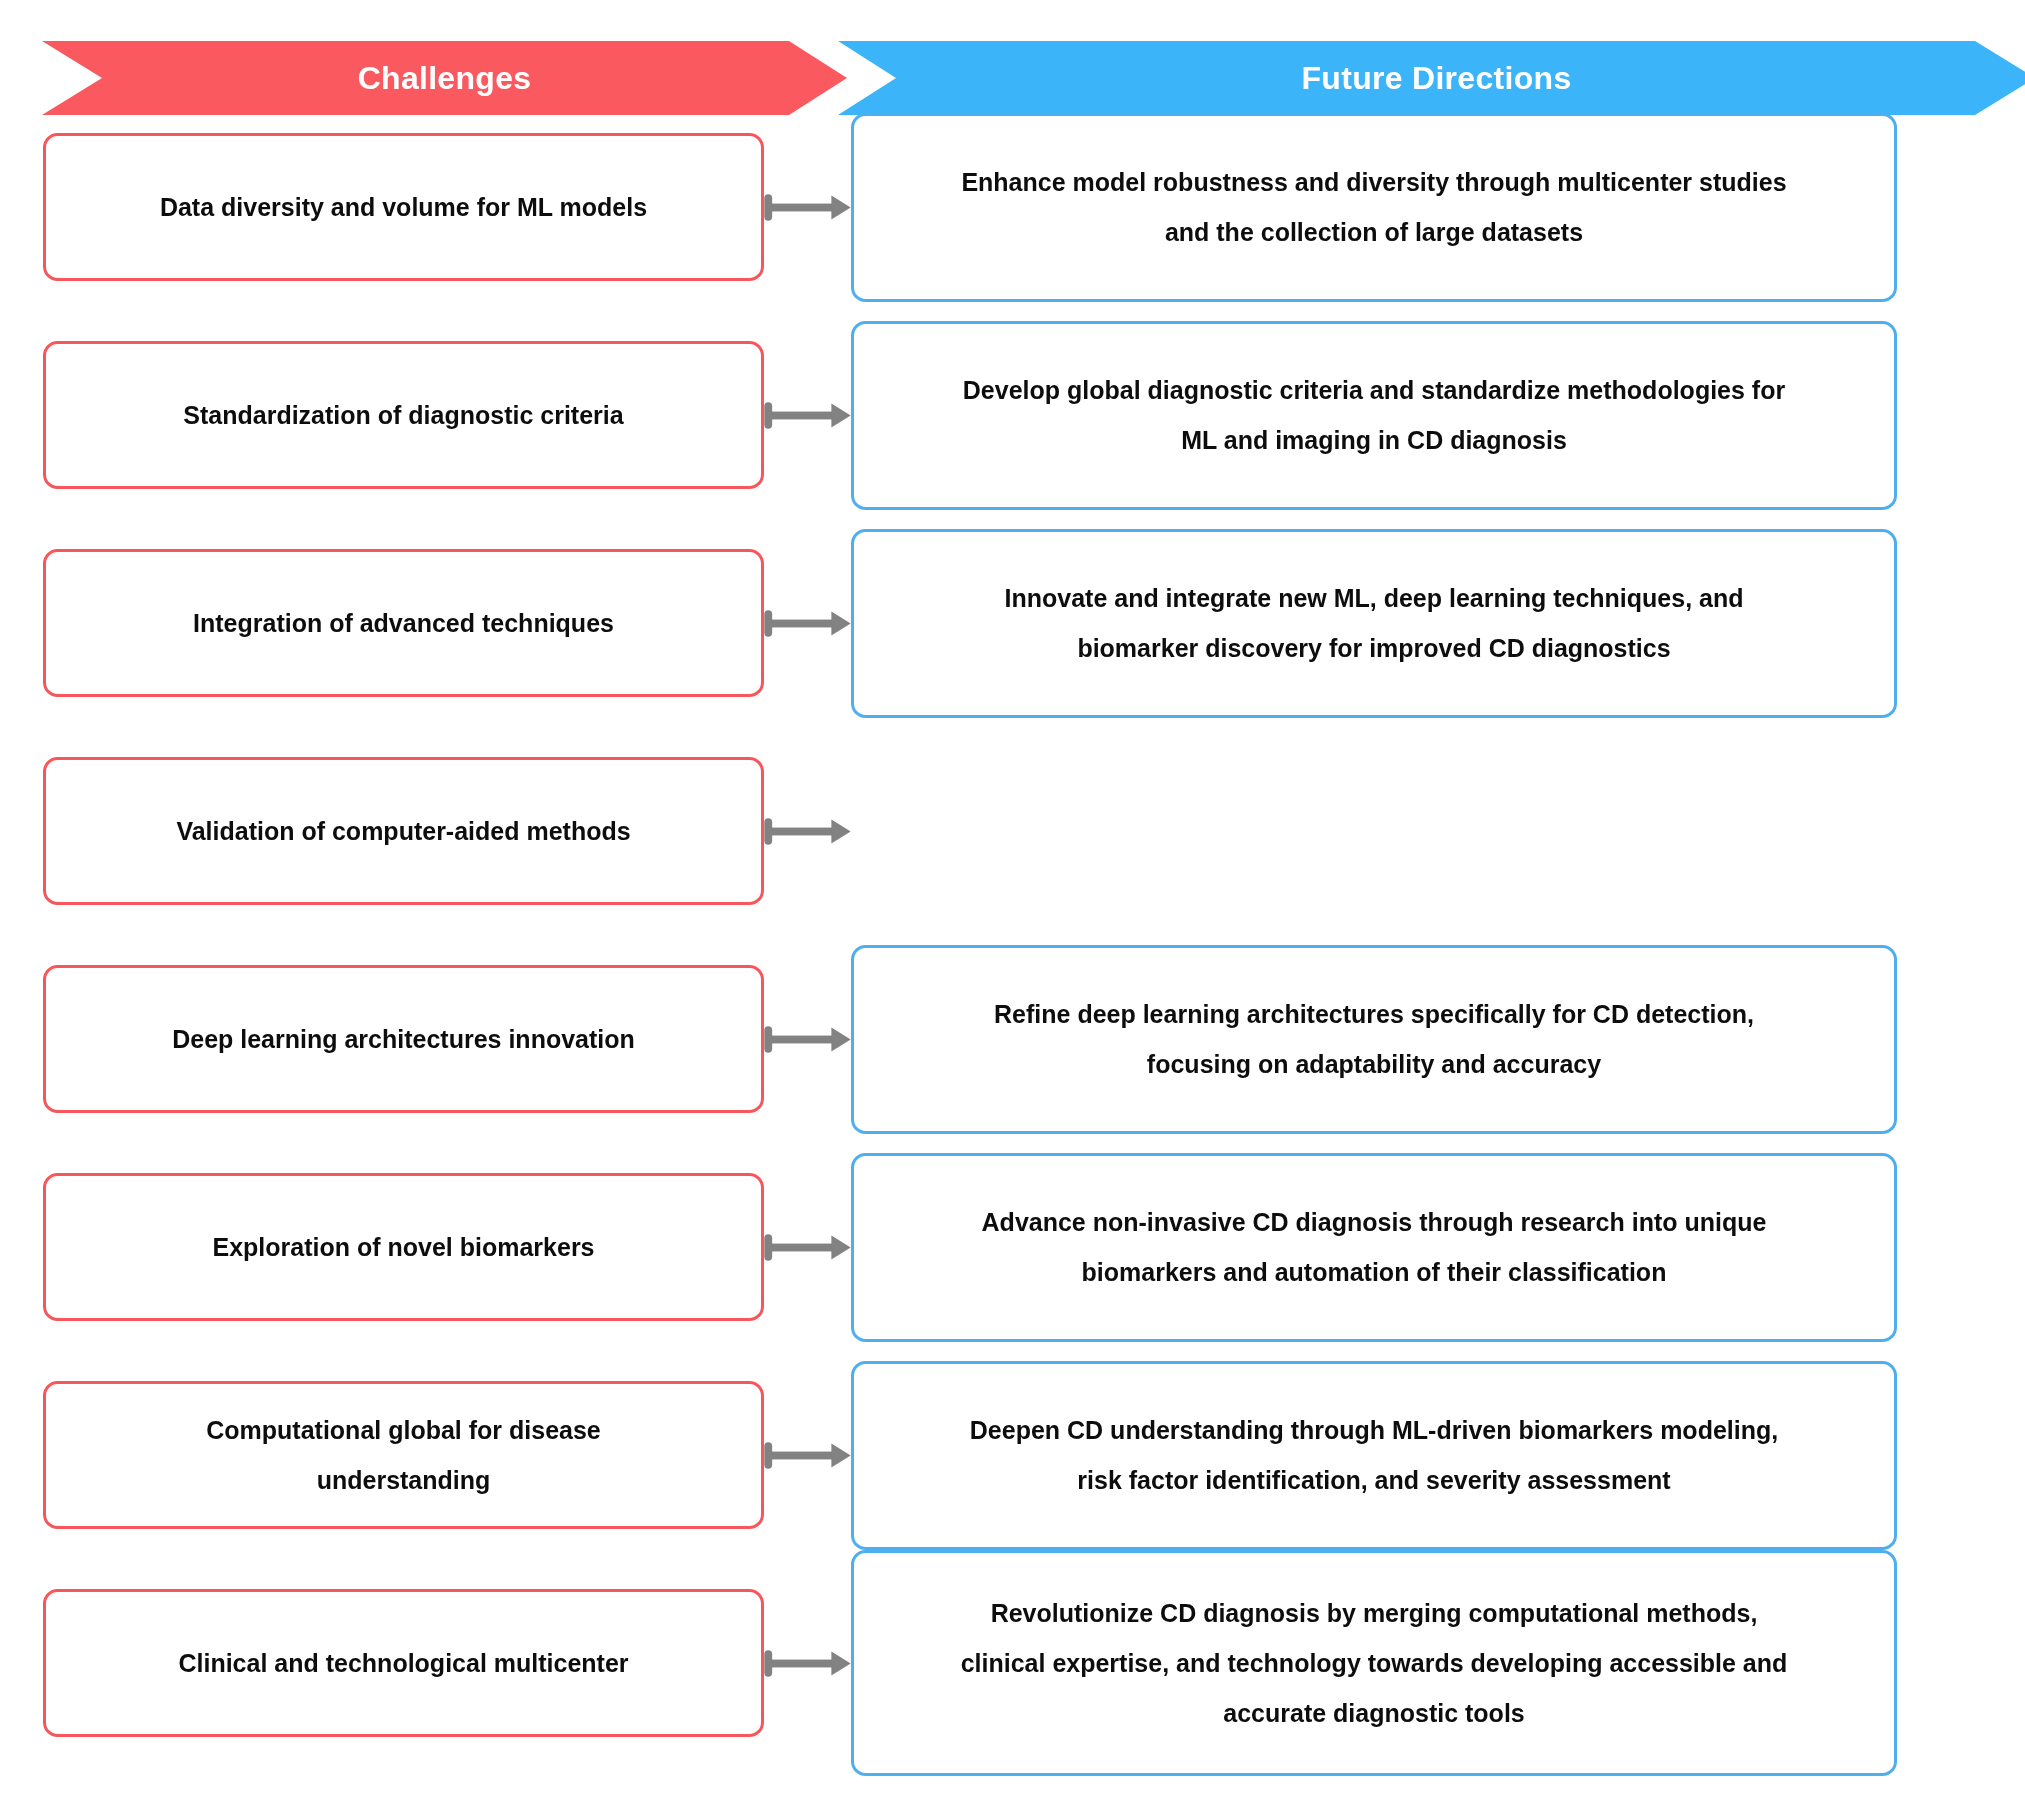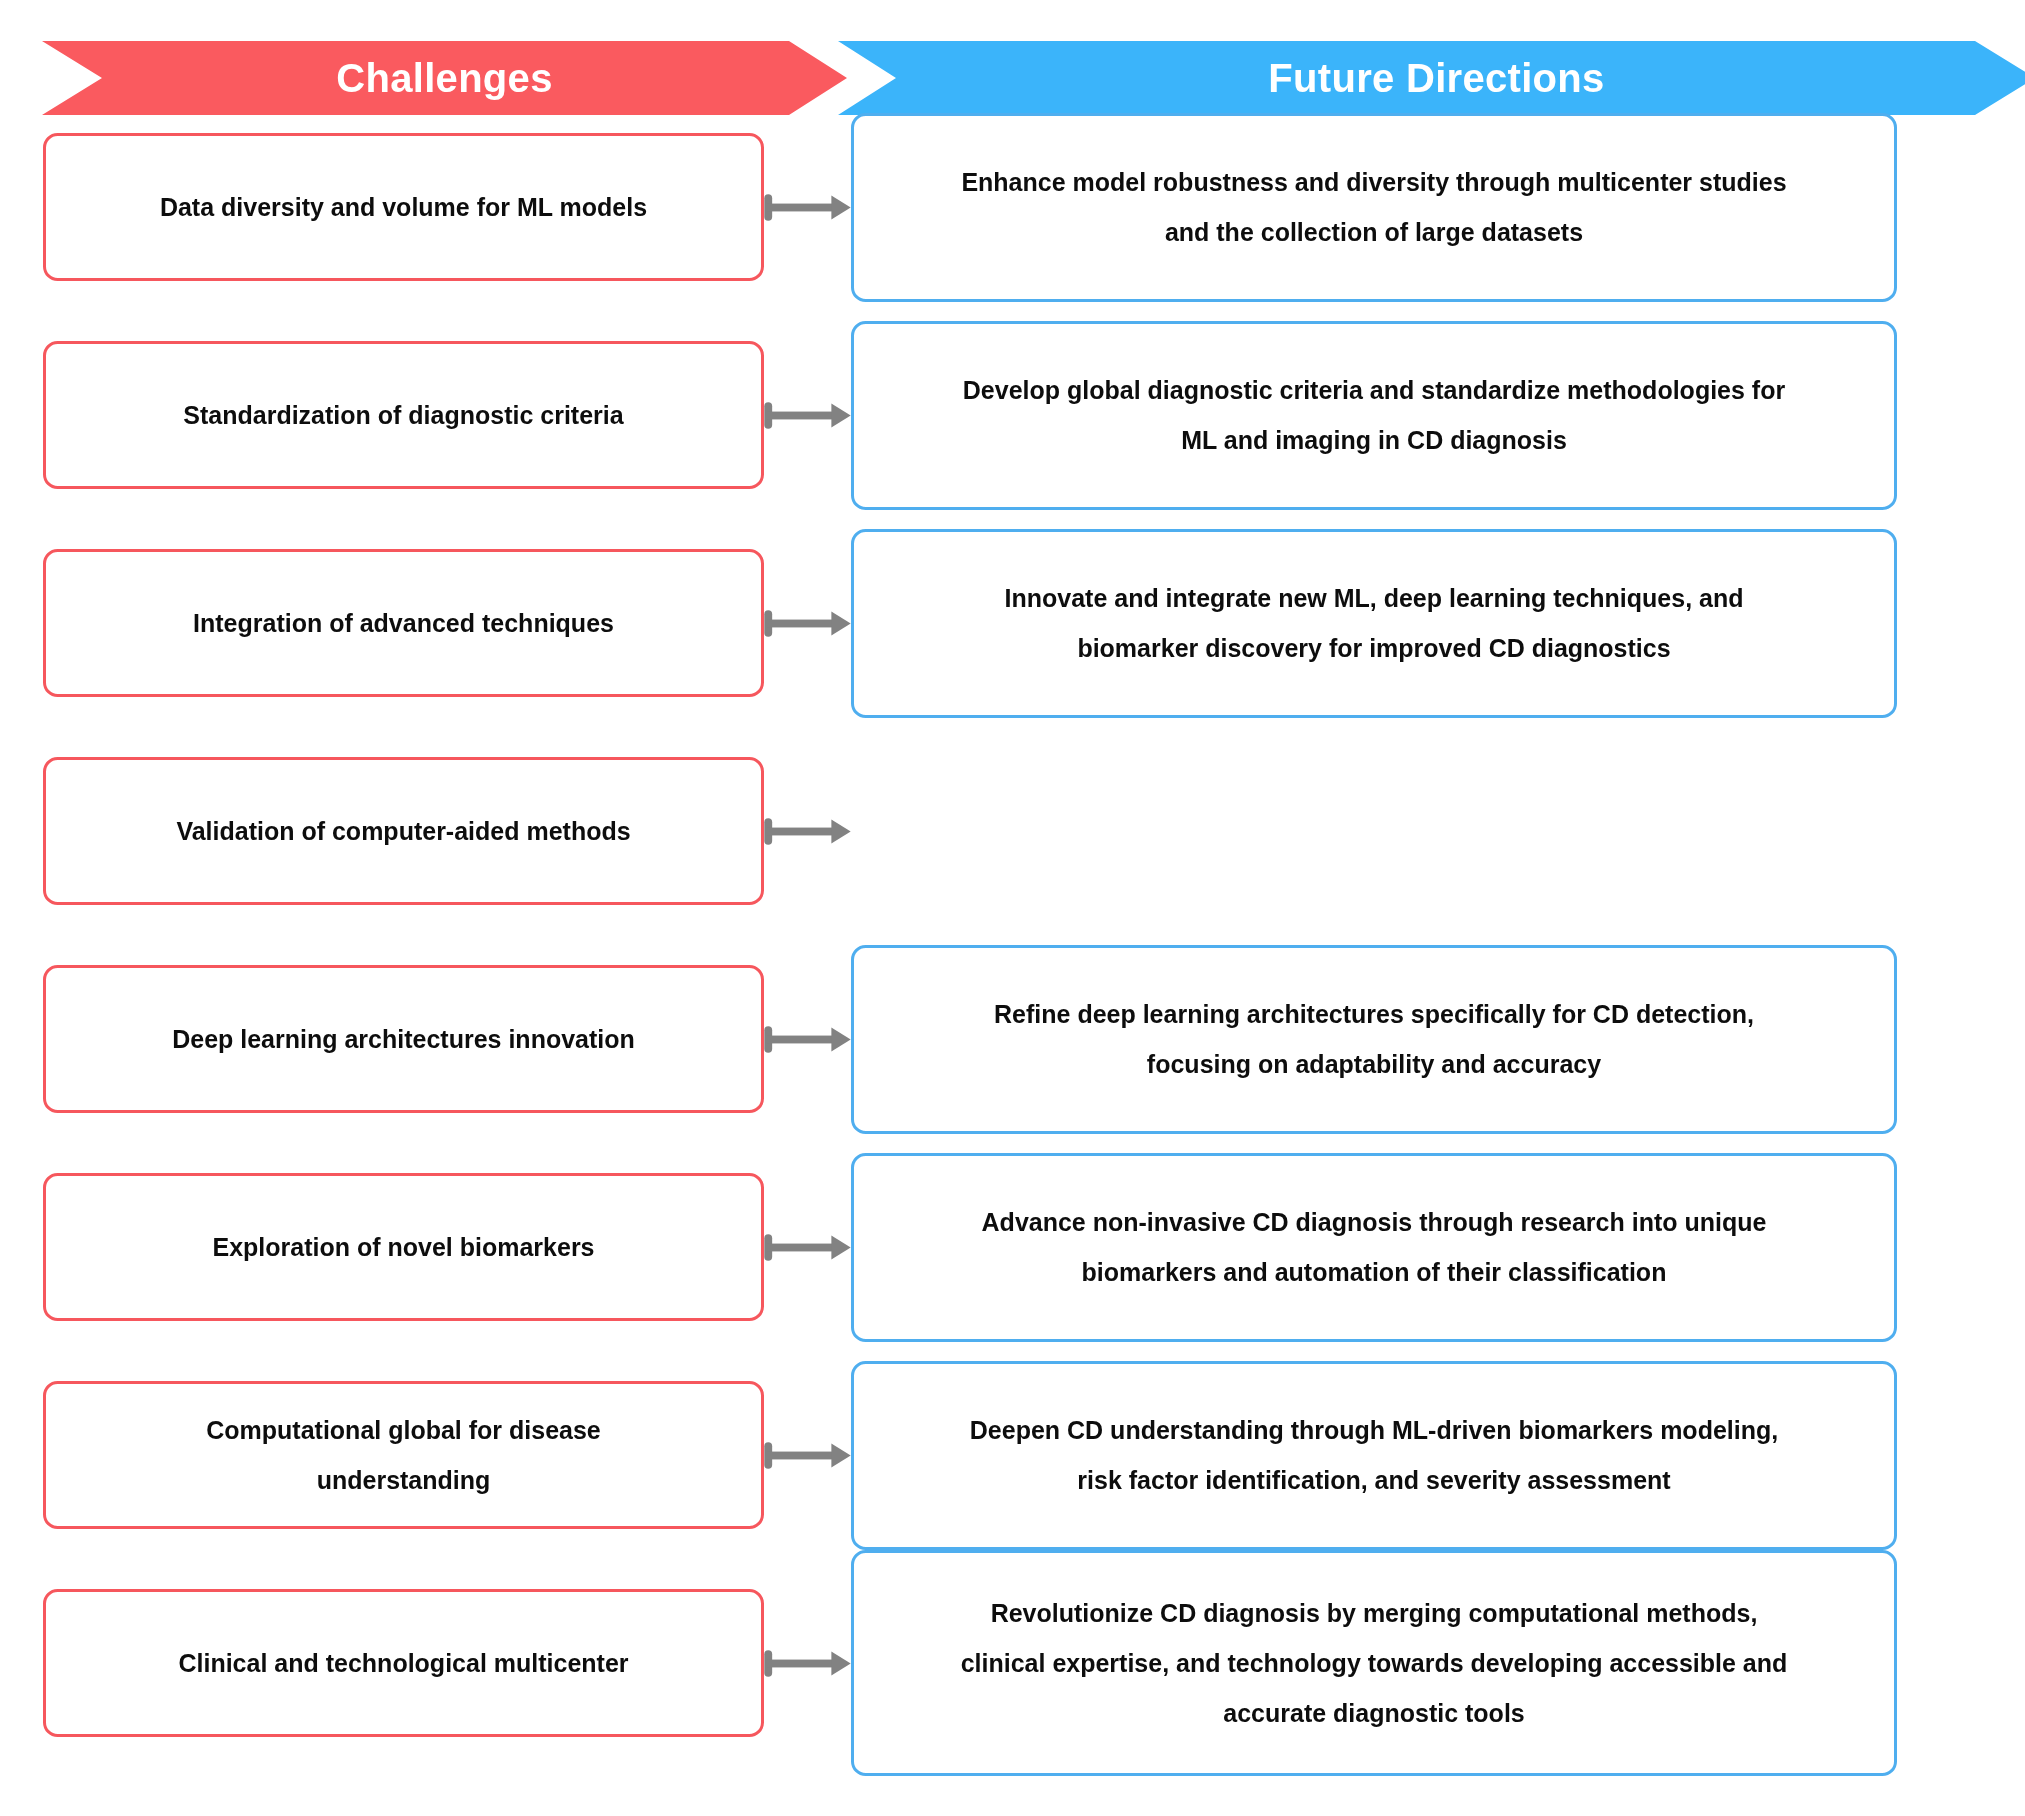--- a/index.html
+++ b/index.html
@@ -21,21 +21,21 @@
   }
   
   .banner{
     position:absolute;
     top:41px;
     height:74px;
     display:flex;
     align-items:center;
     justify-content:center;
     color:#ffffff;
-    font-size:40px;
+    font-size:32px;
     font-weight:700;
     letter-spacing:0.3px;
   }
   .banner.red{
     left:42px;
     width:805px;
     background:var(--red);
     clip-path:polygon(0 0, calc(100% - 58px) 0, 100% 50%, calc(100% - 58px) 100%, 0 100%, 60px 50%);
   }
   .banner.blue{

